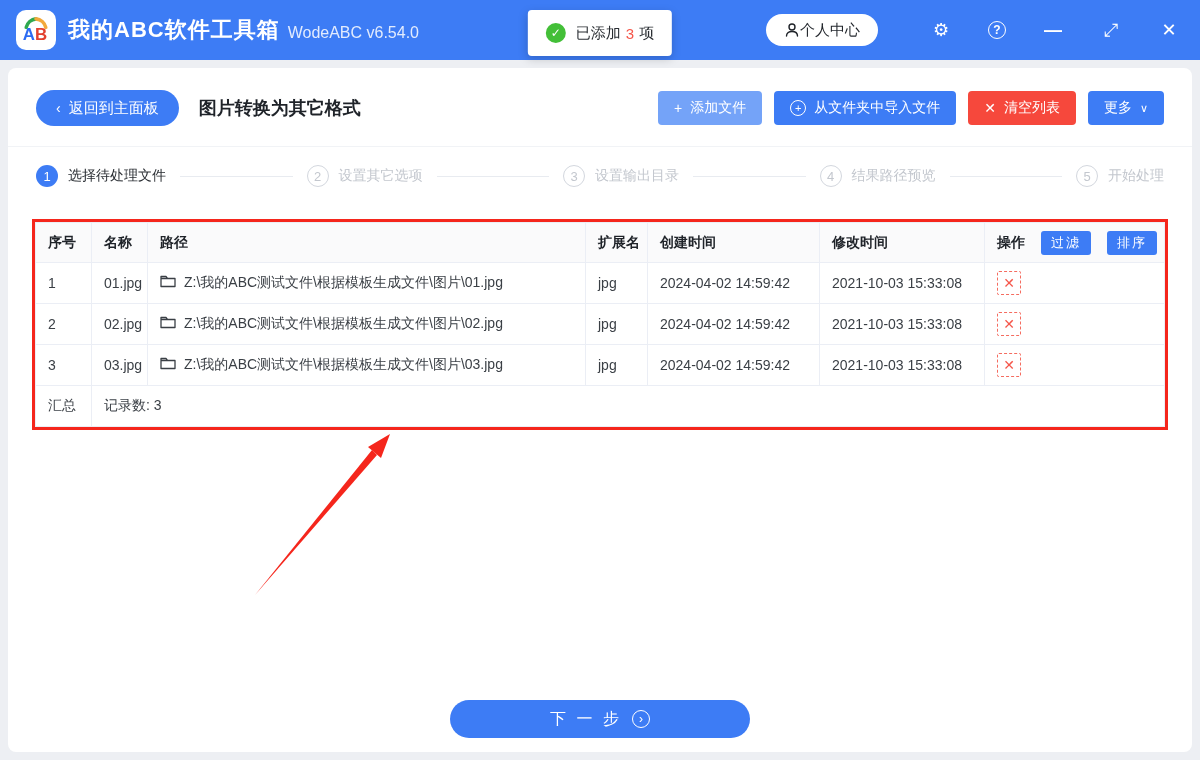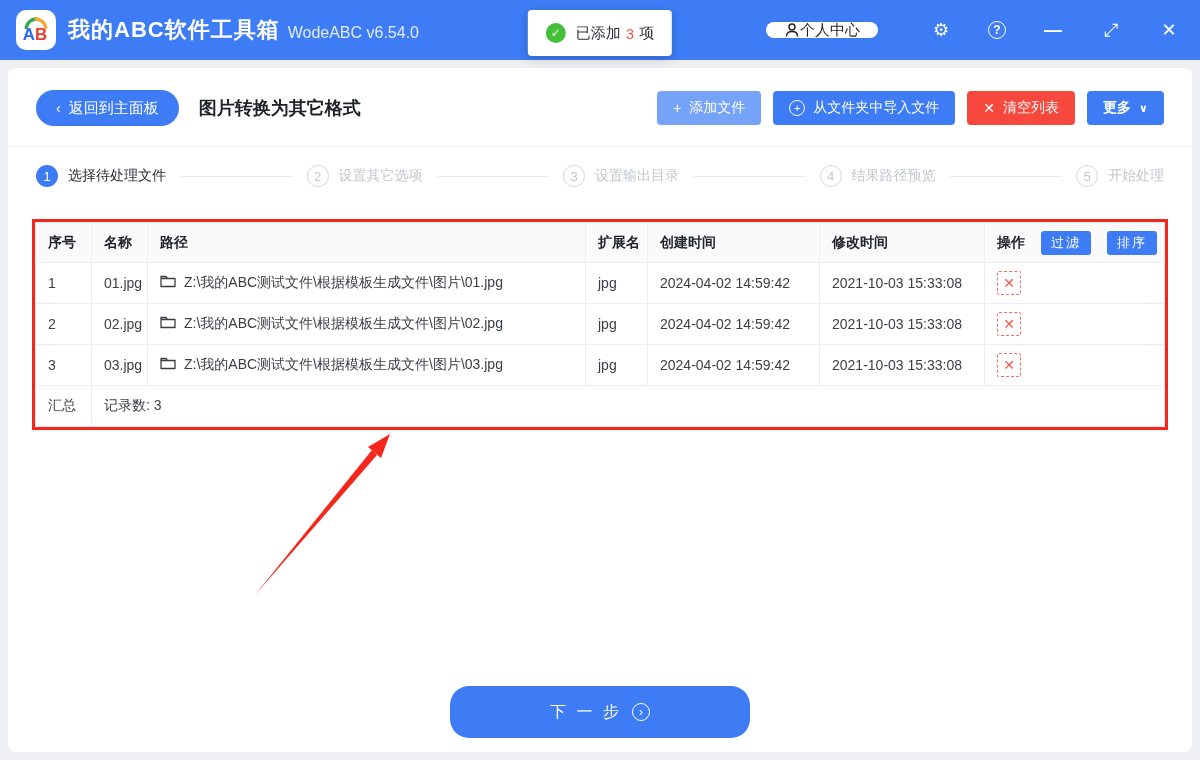--- a/index.html
+++ b/index.html
@@ -8,39 +8,39 @@
 
   
   .titlebar { height:60px; background:#3D7CF5; display:flex; align-items:center; position:relative; padding:0 20px 0 16px; }
   .logo { width:40px; height:40px; background:#fff; border-radius:10px; display:flex; align-items:center; justify-content:center; flex:0 0 auto; }
   .app-title { color:#fff; font-size:22px; font-weight:bold; margin-left:12px; letter-spacing:1px; }
   .app-version { color:rgba(255,255,255,.85); font-size:16px; margin-left:8px; margin-top:6px; }
   .toast { position:absolute; left:50%; transform:translateX(-50%); top:10px; height:46px; background:#fff; border-radius:4px; box-shadow:0 3px 10px rgba(0,0,0,.18); display:flex; align-items:center; padding:0 18px; font-size:15px; color:#2a2e33; z-index:3; }
   .toast .check { width:20px; height:20px; border-radius:50%; background:#43BF38; color:#fff; font-size:12px; display:flex; align-items:center; justify-content:center; margin-right:10px; font-weight:bold; }
   .toast .count { color:#F5564A; margin:0 5px; }
   .tb-right { margin-left:auto; display:flex; align-items:center; gap:36px; }
-  .profile-btn { background:#fff; border:none; height:16px; border-radius:16px; padding:0 18px; font-size:15px; color:#1f2329; display:flex; align-items:center; cursor:pointer; font-family:inherit; margin-right:16px; }
+  .profile-btn { background:#fff; border:none; height:32px; border-radius:16px; padding:0 18px; font-size:15px; color:#1f2329; display:flex; align-items:center; cursor:pointer; font-family:inherit; margin-right:16px; }
   .tb-icon { color:#fff; font-size:18px; width:22px; height:22px; display:flex; align-items:center; justify-content:center; cursor:pointer; }
   .help-circle { border:1.5px solid #fff; border-radius:50%; width:18px; height:18px; font-size:12px; font-weight:bold; }
   .minimize-glyph { font-weight:bold; letter-spacing:0; }
 
   
   .card { position:relative; margin:8px; height:684px; background:#fff; border-radius:8px; }
 
   
   .toolbar { display:flex; align-items:center; padding:22px 28px 20px 28px; }
   .back-btn { background:#3D7CF5; color:#fff; border:none; height:36px; border-radius:18px; padding:0 20px; font-size:15px; display:flex; align-items:center; gap:8px; cursor:pointer; font-family:inherit; }
   .back-btn .chev { font-size:14px; }
   .page-title { font-size:18px; font-weight:bold; color:#1f2329; margin-left:20px; }
   .toolbar-actions { margin-left:auto; display:flex; align-items:center; gap:12px; }
   .act-btn { border:none; height:34px; border-radius:4px; padding:0 16px; font-size:14px; color:#fff; display:flex; align-items:center; gap:8px; cursor:pointer; font-family:inherit; }
   .btn-add { background:#74A3F8; }
   .btn-import { background:#3D7CF5; }
   .btn-clear { background:#F6483C; }
-  .btn-more { background:#3D7CF5;font-weight:bold; }
+  .btn-more { background:#3D7CF5; }
   .act-btn .ic { font-size:14px; }
   .circle-plus { width:16px; height:16px; border:1.2px solid #fff; border-radius:50%; display:inline-flex; align-items:center; justify-content:center; font-size:11px; }
   .chev-down { font-size:11px; }
 
   
   .steps { display:flex; align-items:center; padding:18px 28px; border-top:1px solid #F1F3F6; }
   .step { display:flex; align-items:center; }
   .step-num { width:22px; height:22px; border-radius:50%; display:flex; align-items:center; justify-content:center; font-size:13px; }
   .step.active .step-num { background:#3D7CF5; color:#fff; }
   .step.inactive .step-num { border:1px solid #D3D7DE; color:#C3C7CE; }
@@ -57,21 +57,21 @@
   td { height:41px; color:#3a3f45; }
   .col-idx{width:56px;} .col-name{width:56px;} .col-path{width:438px;}
   .col-ext{width:62px;} .col-created{width:172px;} .col-modified{width:165px;} .col-ops{width:auto;}
   .ops-header { display:flex; align-items:center; gap:16px; }
   .mini-btn { background:#3D7CF5; color:#fff; border:none; border-radius:3px; height:24px; padding:0 10px; font-size:13px; cursor:pointer; font-family:inherit; letter-spacing:2px; }
   .path-cell { display:flex; gap:8px; }
   .folder-ic { display:inline-flex; flex:0 0 auto; }
   .del-btn { width:24px; height:24px; border:1px dashed #F56C60; border-radius:2px; background:transparent; color:#F5564A; font-size:14px; cursor:pointer; display:flex; align-items:center; justify-content:center; font-family:inherit; }
 
   
-  .next-btn { position:absolute; left:50%; transform:translateX(-50%); bottom:14px; width:300px; height:52px; border:none; border-radius:19px; background:#3D7CF5; color:#fff; font-size:16px; display:flex; align-items:center; justify-content:center; gap:10px; cursor:pointer; font-family:inherit; letter-spacing:3px; }
+  .next-btn { position:absolute; left:50%; transform:translateX(-50%); bottom:14px; width:300px; height:38px; border:none; border-radius:19px; background:#3D7CF5; color:#fff; font-size:16px; display:flex; align-items:center; justify-content:center; gap:10px; cursor:pointer; font-family:inherit; letter-spacing:3px; }
   .next-circle { width:18px; height:18px; border:1.5px solid #fff; border-radius:50%; display:inline-flex; align-items:center; justify-content:center; font-size:12px; letter-spacing:0; }
 
   
   .arrow-overlay { position:fixed; left:0; top:0; width:1200px; height:760px; pointer-events:none; z-index:6; }
 </style>
 </head>
 <body>
 
 <div class="titlebar">
   <div class="logo">

